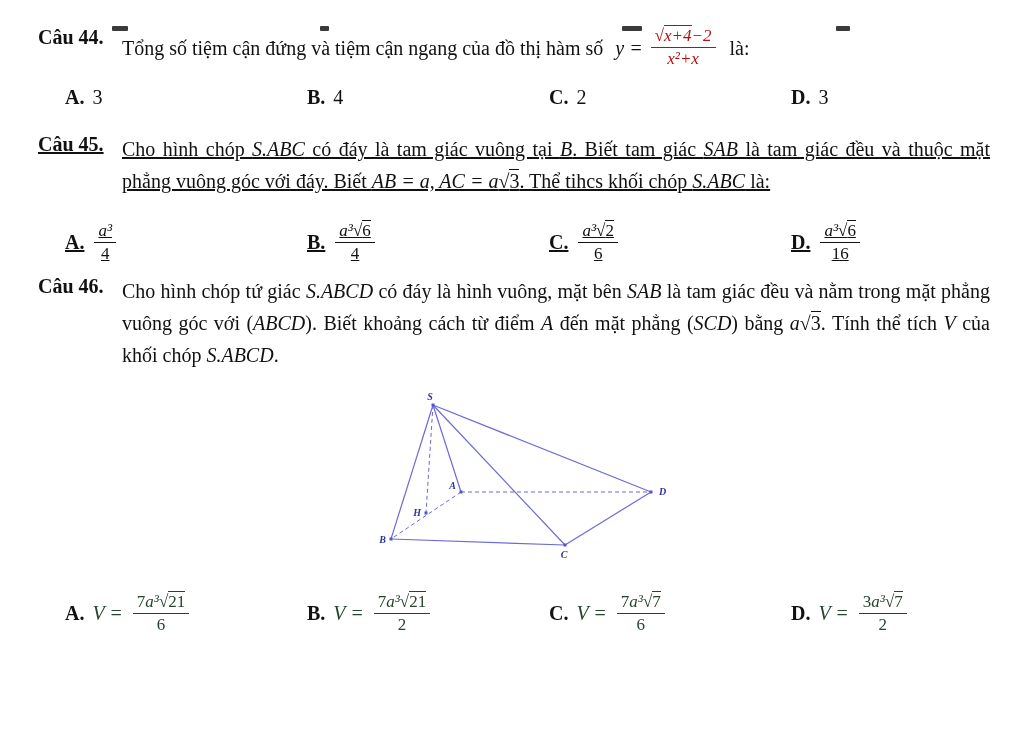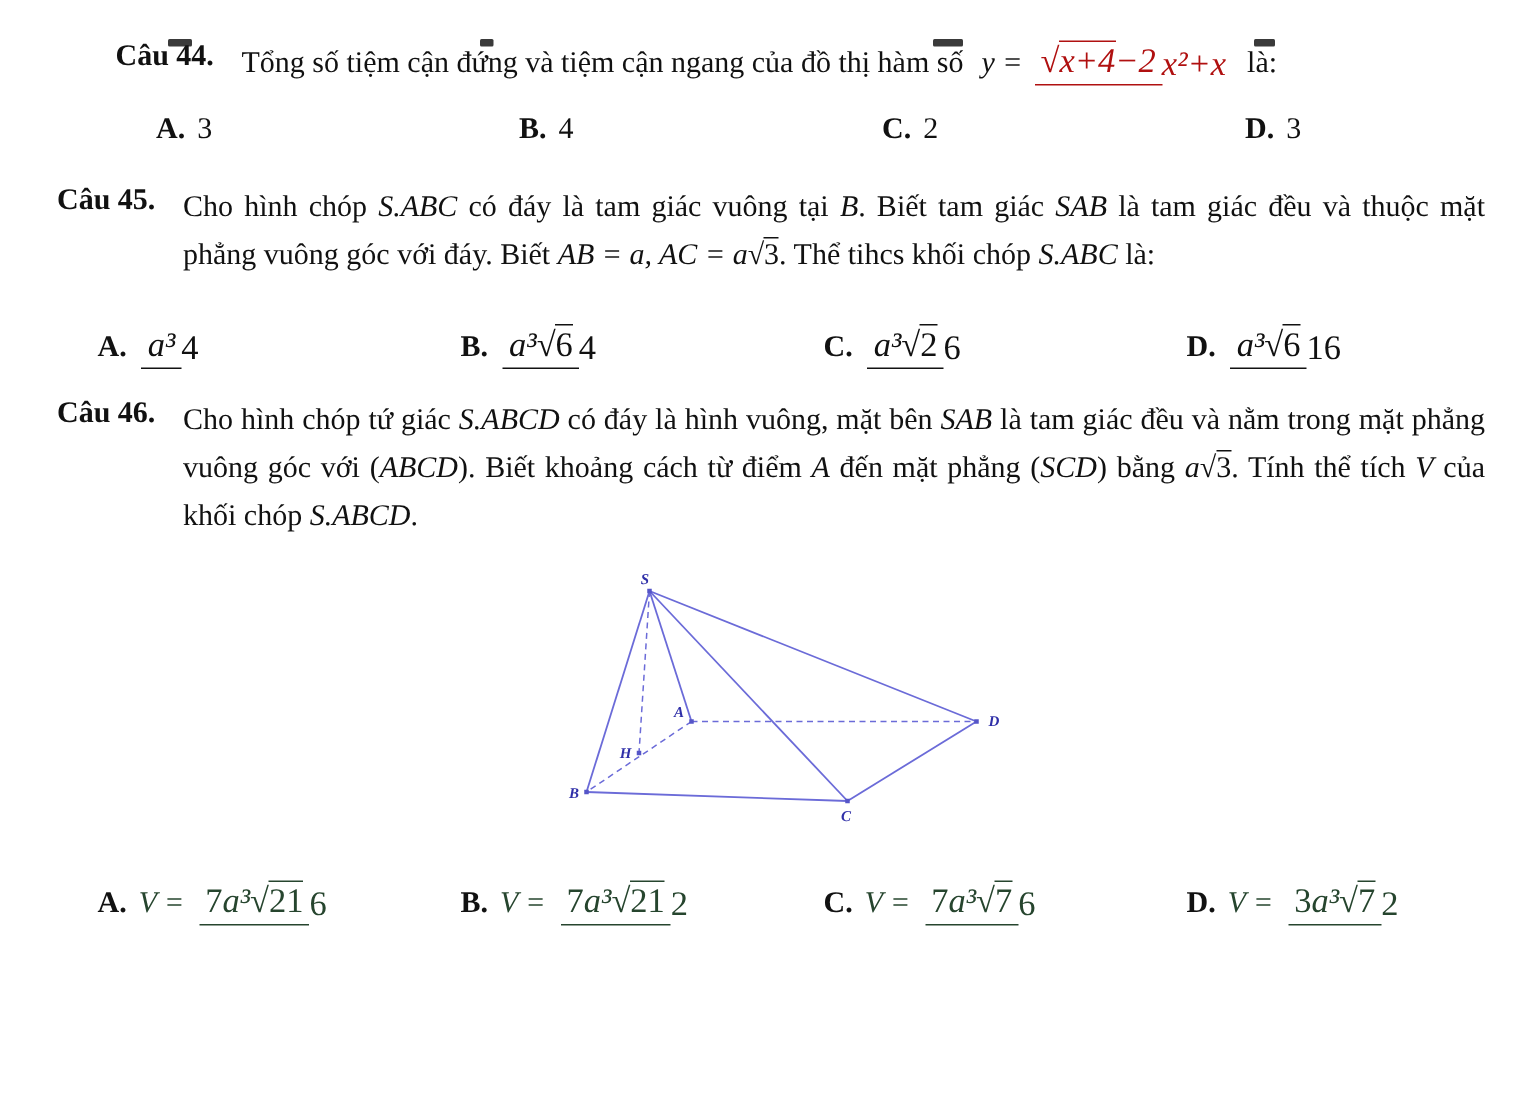--- a/index.html
+++ b/index.html
@@ -19,43 +19,43 @@
   
   .question { position:relative; }
   .q-row { display:flex; align-items:flex-start; }
   .q-label { flex:0 0 84px; font-weight:bold; white-space:nowrap; }
   .q-body { flex:1; text-align:justify; line-height:32px; }
 
   .q44-line { display:flex; align-items:center; gap:12px; white-space:nowrap; text-align:left; }
   .mathblock { display:inline-flex; align-items:center; gap:6px; }
 
   
-  .frac { display:inline-flex; flex-direction:row; align-items:center; vertical-align:middle; font-size:23px; line-height:1.18; margin:0 2px; }
+  .frac { display:inline-flex; flex-direction:column; align-items:center; vertical-align:middle; font-size:17px; line-height:1.18; margin:0 2px; }
   .fnum { padding:0 4px 1px; border-bottom:1.3px solid currentColor; white-space:nowrap; }
   .fden { padding-top:1px; white-space:nowrap; }
   .red { color:#b01010; }
   .greenmath { color:#26452e; }
 
   
   .sqrt { white-space:nowrap; }
   .sqrt::before { content:"√"; font-style:normal; }
   .sqrt .rad { border-top:1.1px solid currentColor; }
 
   
   .choices { display:flex; padding-left:27px; align-items:center; }
   .choice { width:242px; display:flex; align-items:center; gap:8px; }
   .choice:last-child { width:auto; }
   .choice .key { font-weight:bold; }
 
   .c44 { margin-top:14px; height:28px; }
   .c45 { margin-top:18px; height:54px; }
   .c46 { margin-top:26px; height:54px; }
 
-  .sec44 { margin-top:26px;margin-left:39px; }
-  .sec45 { margin-top:22px; }
+  .sec44 { margin-top:26px; }
+  .sec45 { margin-top:22px;text-decoration:underline; }
   .sec46 { margin-top:6px; }
 
   
   .diagram-wrap { margin-top:14px; margin-left:320px; width:330px; height:175px; }
   .diagram line { stroke:#6b6bd8; }
   .diagram .solid line { stroke-width:1.2; }
   .diagram .dashed line { stroke-width:1; stroke-dasharray:4 3; }
   .diagram .pts rect { fill:#5555c8; }
   .diagram text { font-family:"Liberation Serif", serif; font-size:10px; font-weight:bold; font-style:italic; fill:#2f2fa8; }
 </style>

